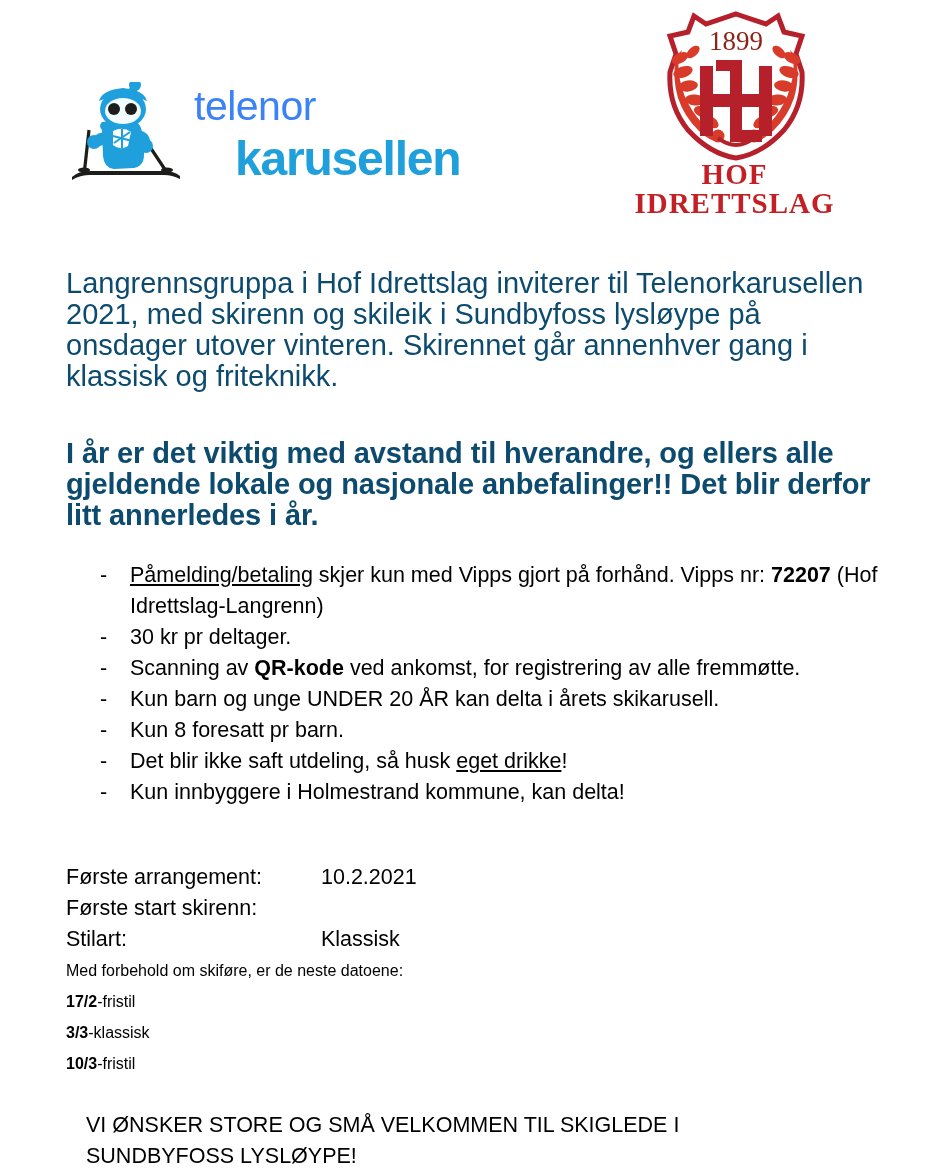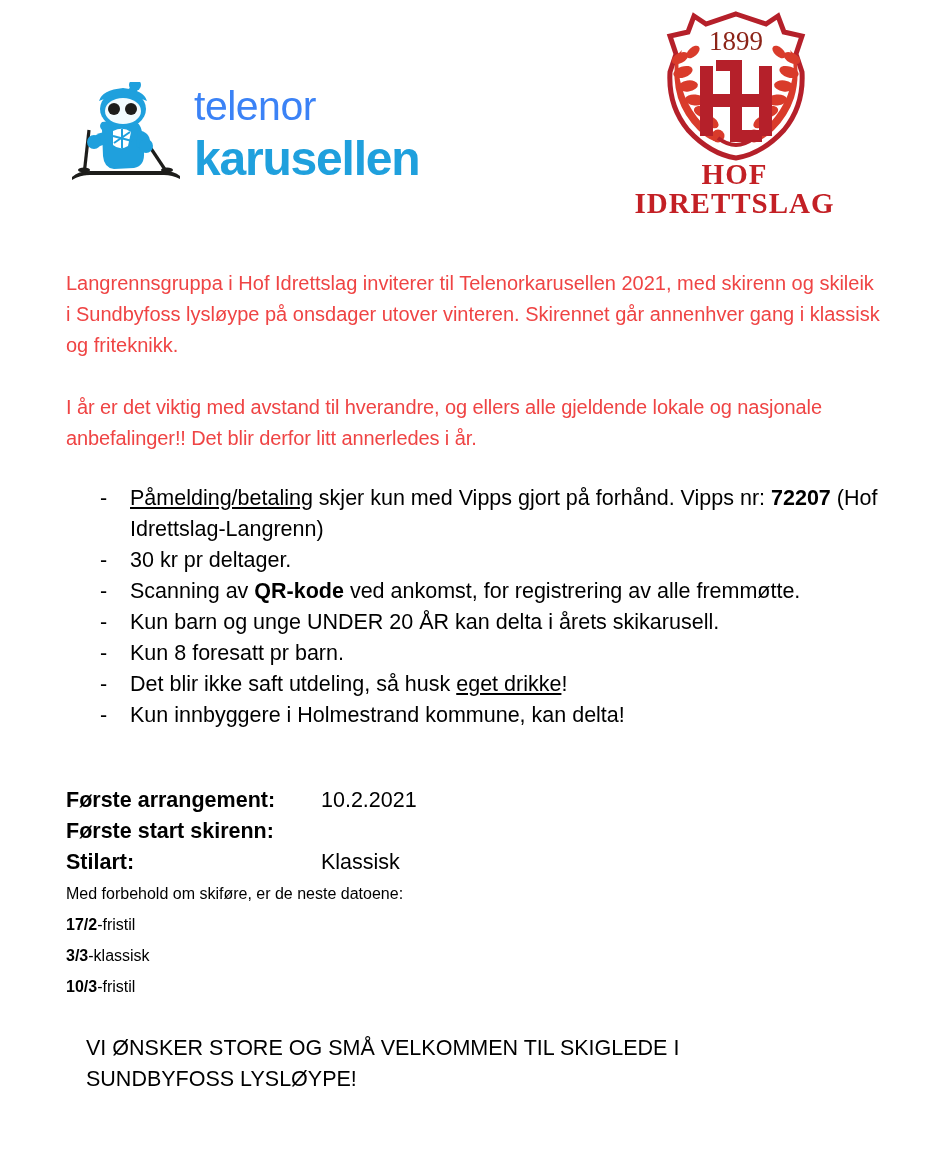--- a/index.html
+++ b/index.html
@@ -53,20 +53,21 @@
   }
   .karusellen-word {
     font-family: "Liberation Sans", sans-serif;
     font-size: 48px;
     font-weight: bold;
     color: #1fa0dd;
     line-height: 1.0;
     letter-spacing: -1.2px;
     display: block;
     margin-top: 8px;
+    margin-left: 41px;
   }
 
   
   .hof-logo {
     position: absolute;
     left: 602px;
     top: 10px;
     width: 265px;
     height: 182px;
   }
@@ -94,28 +95,28 @@
   
   .doc-body {
     position: absolute;
     left: 0;
     top: 212px;
     width: 944px;
   }
   .para {
     margin: 0;
     padding: 0 64px 0 66px;
-    font-size: 20px;
-    line-height: 31px;
-    color: #ef4444;
+    font-size: 29px;
+    line-height: 31px;
+    color: #0c4a6e;
   }
   .intro { margin-top: 56px; }
   .emphasis {
-    margin-top: 31px;
-    font-weight: normal;
+    margin-top: 46px;
+    font-weight: bold;
     letter-spacing: -0.1px;
   }
 
   
   .bullets {
     margin: 29px 0 0 0;
     padding: 0;
     list-style: none;
   }
   .bullet-row {
@@ -138,21 +139,21 @@
   .details {
     margin-top: 54px;
     padding-left: 66px;
     font-size: 21.5px;
     line-height: 31px;
   }
   .detail-row { display: flex; }
   .detail-label {
     flex: 0 0 255px;
     width: 255px;
-    font-weight: bold;
+    font-weight: normal;
   }
   .detail-value { flex: 1 1 auto; }
 
   
   .dates {
     padding-left: 66px;
     font-size: 16px;
     line-height: 31px;
   }
   .dates-intro { margin: 0; }

